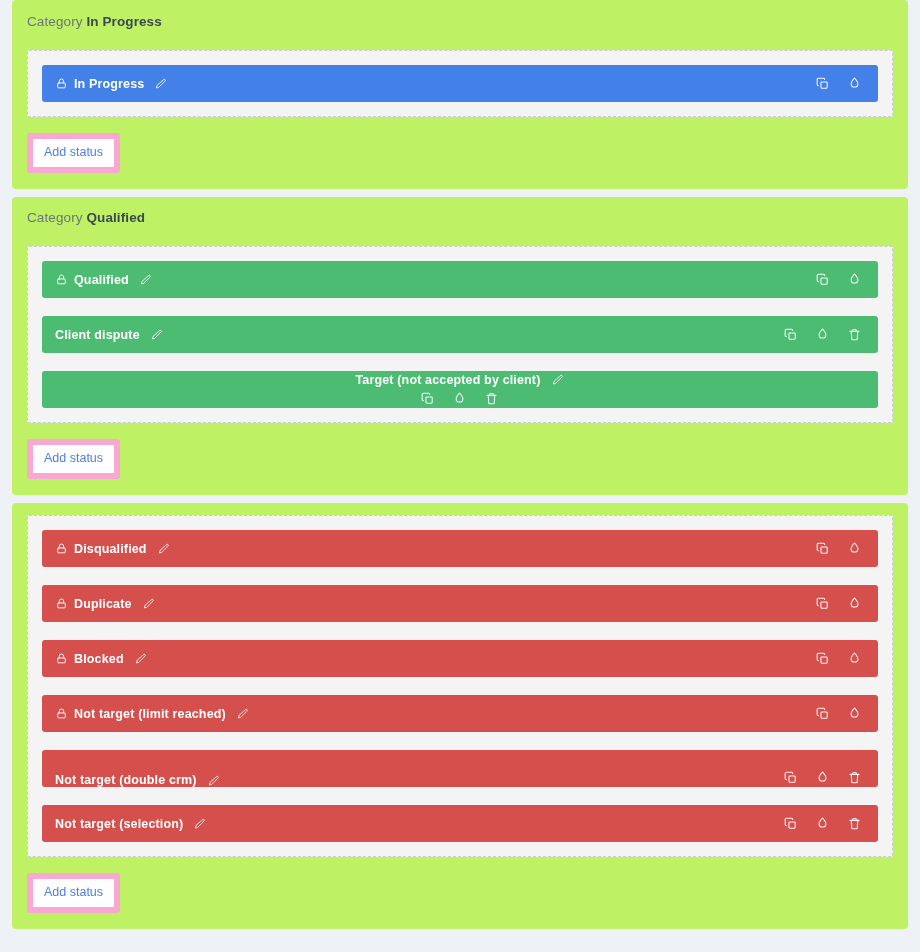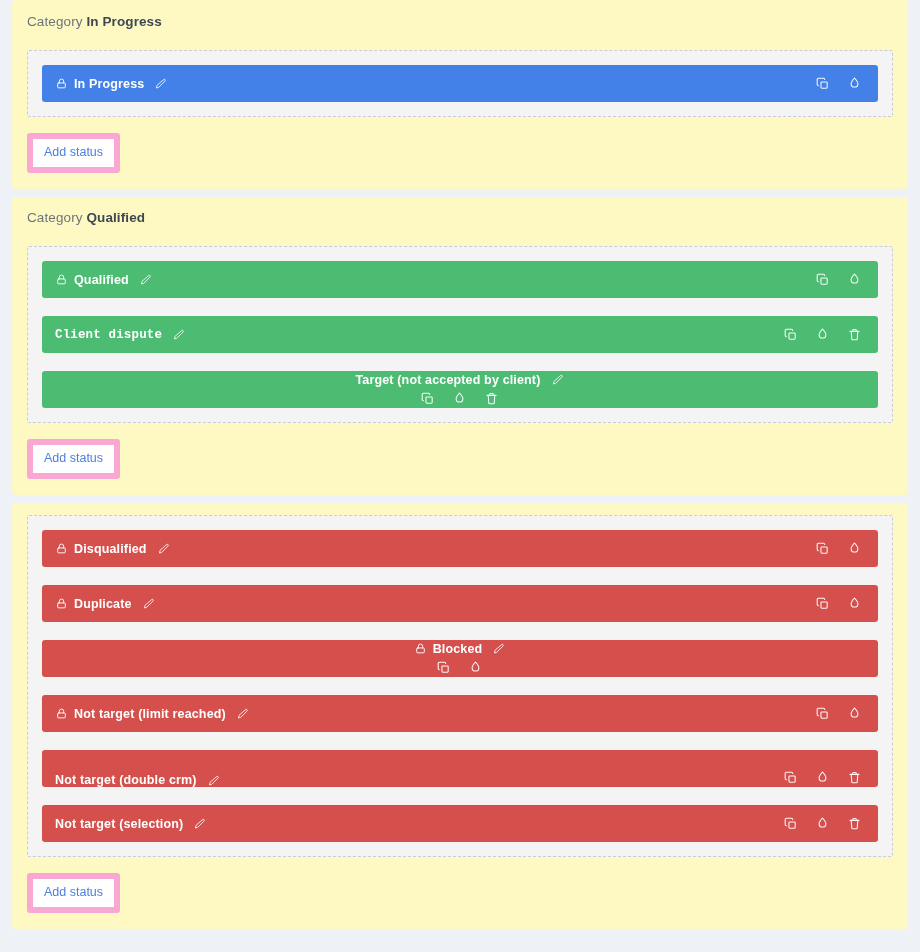--- a/index.html
+++ b/index.html
@@ -17,21 +17,21 @@
     overflow: hidden;
   }
 
   .page {
     width: 920px;
     padding: 0 12px;
   }
 
   
   .cat-card {
-    background: #fef9c3;
+    background: #bef264;
     border-radius: 4px;
     margin-bottom: 8px;
     padding: 12px 12px 16px 12px;
   }
   .cat-card.first { margin-top: 0; padding-top: 13px; }
 
   .cat-header {
     font-size: 13.5px;
     color: #6c757d;
     font-weight: 400;
@@ -186,21 +186,21 @@
                 <path d="M5.5 15.5a2 2 0 0 1-2-2v-8a2 2 0 0 1 2-2h8a2 2 0 0 1 2 2"></path>
               </svg>
             </span>
             <span class="act">
               <svg width="15" height="15" viewBox="0 0 24 24" fill="none" stroke="currentColor" stroke-width="1.7" stroke-linecap="round" stroke-linejoin="round">
                 <path d="M12 3.2c3.2 3.6 5.4 6.2 5.4 9a5.4 5.4 0 0 1-10.8 0c0-2.8 2.2-5.4 5.4-9z"></path>
               </svg>
             </span>
           </div>
         </div>
-        <div class="status-row" style="background: rgb(76, 188, 114); font-family: Liberation Mono, monospace;">
+        <div class="status-row" style="background: rgb(76, 188, 114);">
           <div class="status-left">
             <span class="status-label">Client dispute</span>
             <span class="edit-icon">
               <svg width="13" height="13" viewBox="0 0 24 24" fill="none" stroke="currentColor" stroke-width="1.7" stroke-linecap="round" stroke-linejoin="round">
                 <path d="M17.6 4.8a1.9 1.9 0 0 1 2.7 2.7L8.6 19.2 4.5 20.2l1-4.1z"></path>
               </svg>
             </span>
           </div>
           <div class="status-actions">
             <span class="act">
@@ -306,21 +306,21 @@
                 <path d="M5.5 15.5a2 2 0 0 1-2-2v-8a2 2 0 0 1 2-2h8a2 2 0 0 1 2 2"></path>
               </svg>
             </span>
             <span class="act">
               <svg width="15" height="15" viewBox="0 0 24 24" fill="none" stroke="currentColor" stroke-width="1.7" stroke-linecap="round" stroke-linejoin="round">
                 <path d="M12 3.2c3.2 3.6 5.4 6.2 5.4 9a5.4 5.4 0 0 1-10.8 0c0-2.8 2.2-5.4 5.4-9z"></path>
               </svg>
             </span>
           </div>
         </div>
-        <div class="status-row" style="background: rgb(213, 80, 77); flex-direction: column;">
+        <div class="status-row" style="background: rgb(213, 80, 77);">
           <div class="status-left">
             <span class="lock-icon">
               <svg width="13" height="13" viewBox="0 0 24 24" fill="none" stroke="currentColor" stroke-width="1.7" stroke-linecap="round" stroke-linejoin="round">
                 <rect x="5" y="11" width="14" height="9" rx="1.6"></rect>
                 <path d="M8 11V7.8a4 4 0 0 1 8 0V11"></path>
               </svg>
             </span>
             <span class="status-label">Blocked</span>
             <span class="edit-icon">
               <svg width="13" height="13" viewBox="0 0 24 24" fill="none" stroke="currentColor" stroke-width="1.7" stroke-linecap="round" stroke-linejoin="round">

